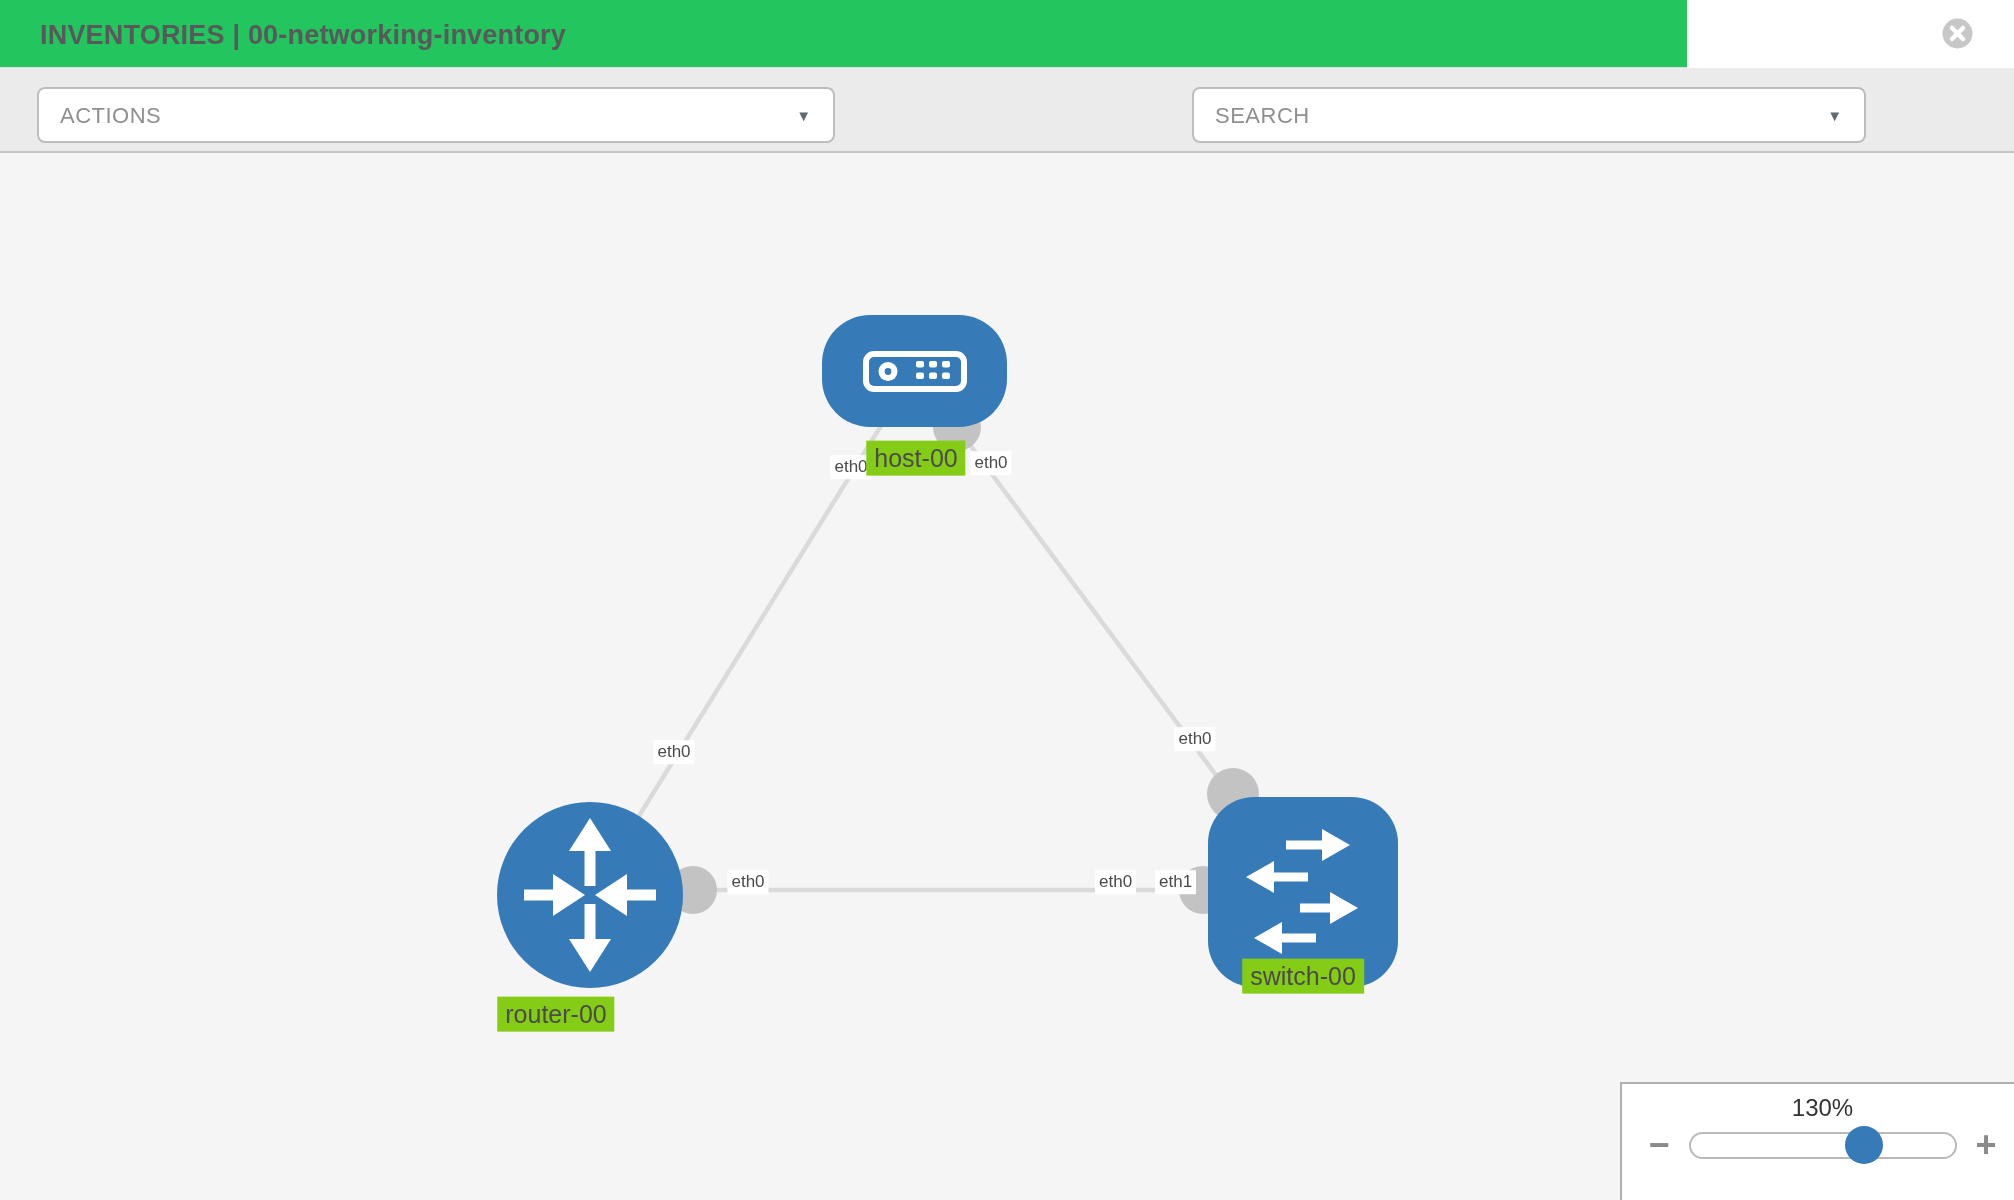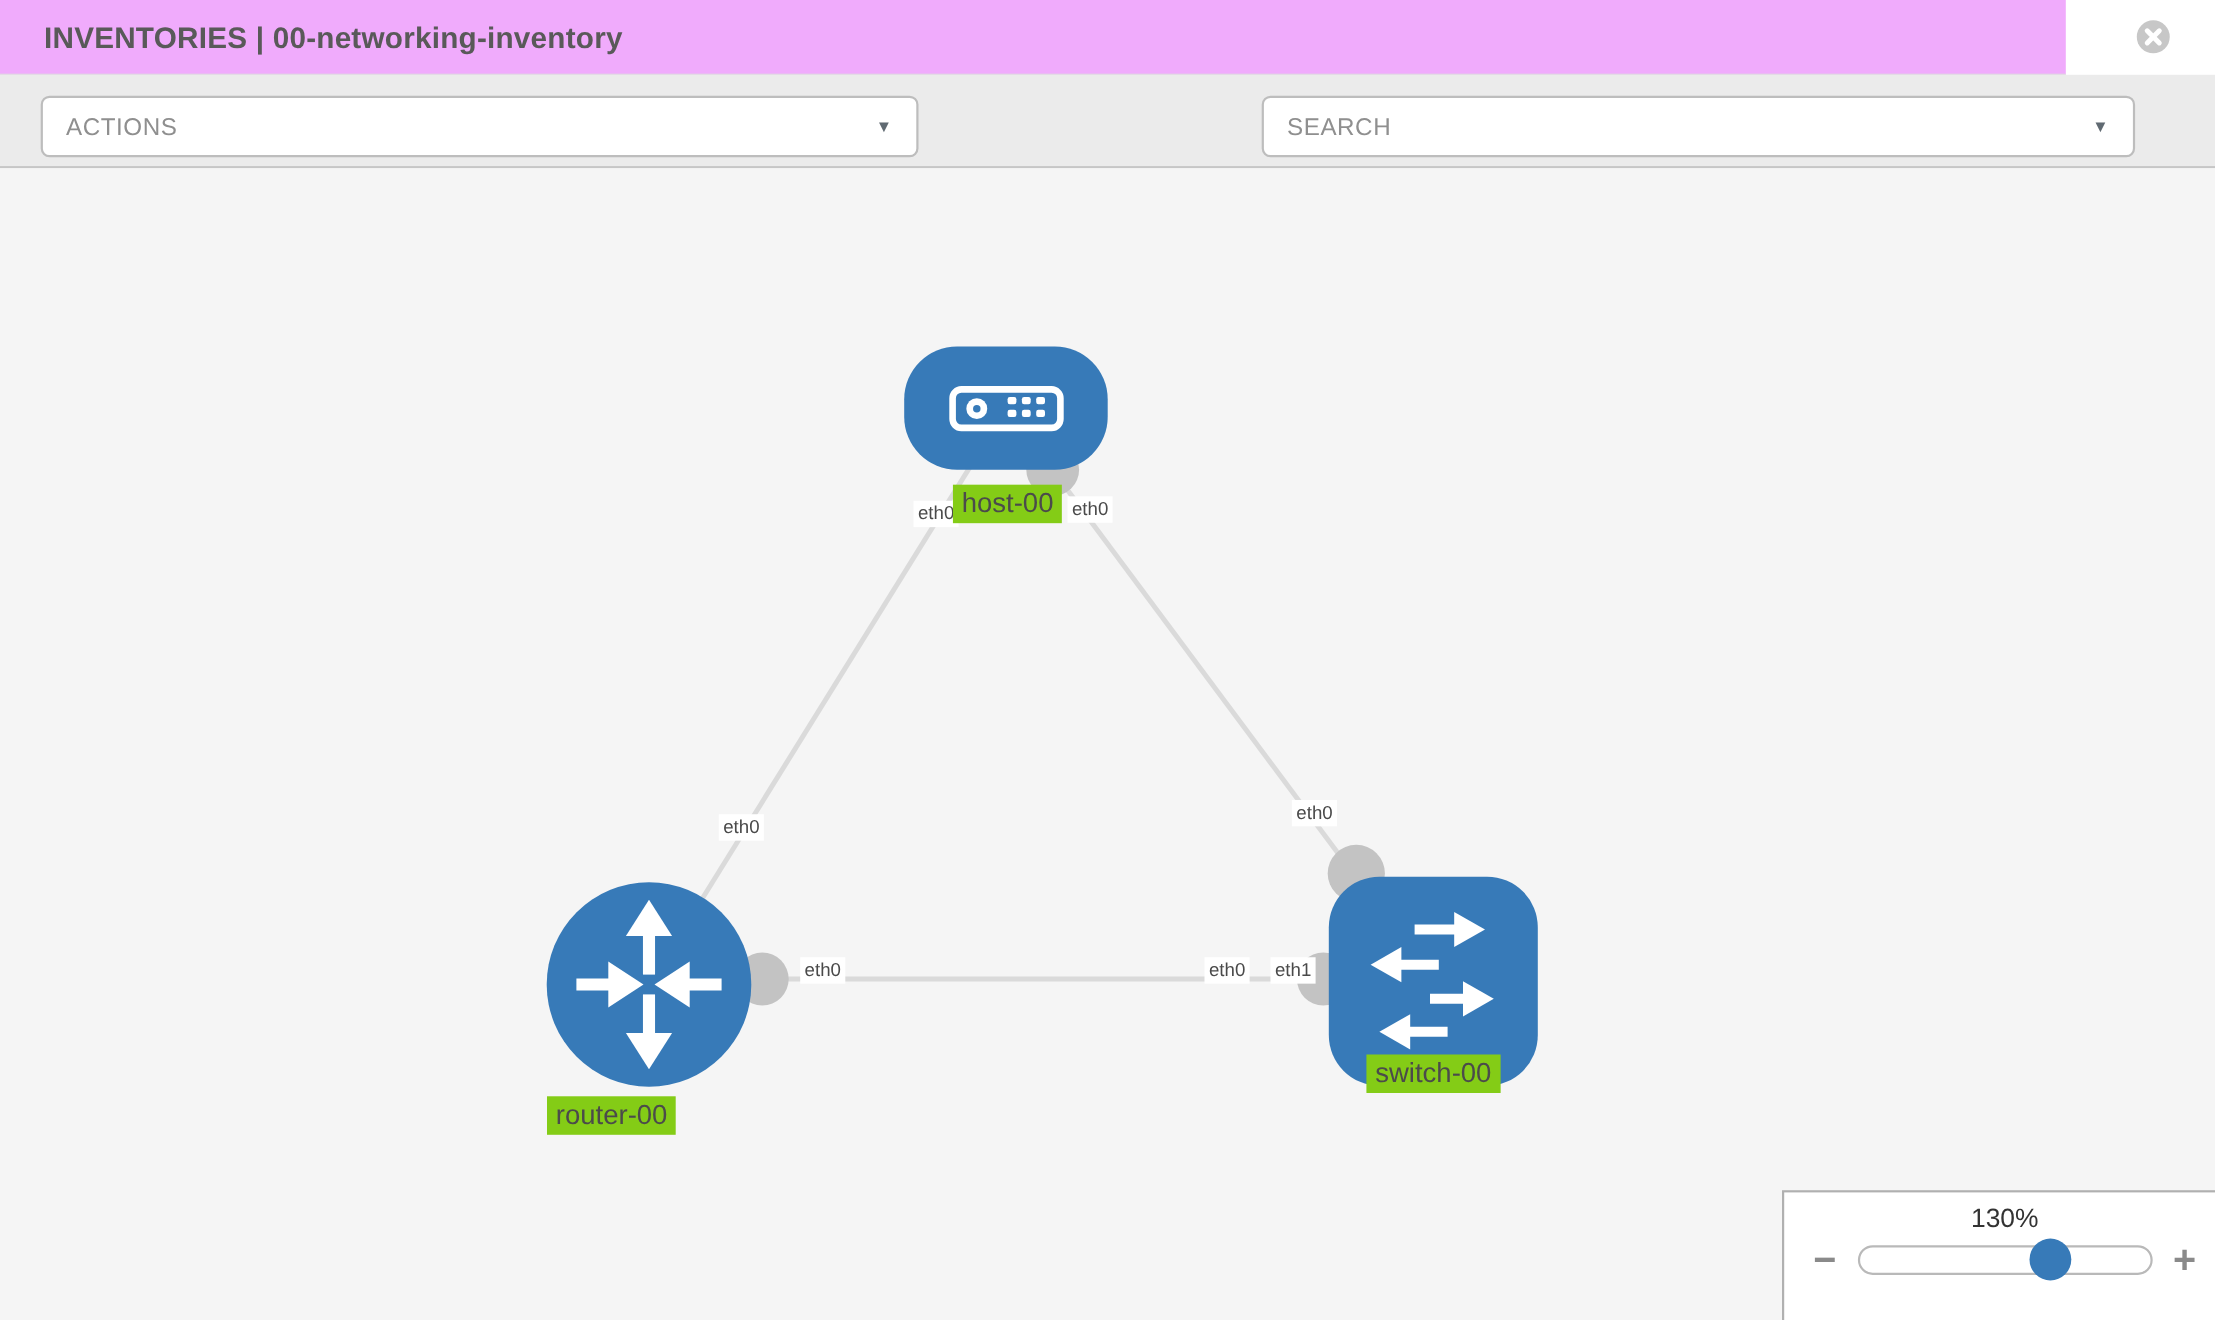--- a/index.html
+++ b/index.html
@@ -3,22 +3,22 @@
 <meta charset="utf-8">
 <style>
   html,body{margin:0;padding:0;}
   body{
     width:2014px;height:1200px;overflow:hidden;position:relative;
     background:#ffffff;
     font-family:"Liberation Sans","DejaVu Sans",sans-serif;
   }
   
   .header{
-    position:absolute;left:0;top:0;width:1878px;height:68px;
-    background:#f0abfc;border-bottom:1px solid #dedede;box-sizing:border-box;
+    position:absolute;left:0;top:0;width:1687px;height:68px;
+    background:#22c55e;border-bottom:1px solid #dedede;box-sizing:border-box;
   }
   .header-title{
     position:absolute;left:40px;top:0;height:68px;line-height:70px;
     font-size:27px;font-weight:bold;color:#595959;letter-spacing:.2px;
   }
   .close-btn{
     position:absolute;left:1942px;top:18px;width:31px;height:31px;cursor:pointer;
   }
   
   .toolbar{
@@ -32,21 +32,21 @@
   }
   .dropdown-label{
     position:absolute;left:21px;top:0;height:52px;line-height:53px;
     font-size:22px;color:#8f8f8f;letter-spacing:.5px;
   }
   .dropdown-caret{
     position:absolute;right:22px;top:0;height:52px;line-height:53px;
     font-size:15px;color:#606a72;
   }
   .dd-actions{left:37px;width:798px;padding-left:28px;}
-  .dd-search{left:1147px;width:794px;}
+  .dd-search{left:1192px;width:674px;}
   .tool-icon{
     position:absolute;top:92px;width:44px;height:44px;cursor:pointer;
   }
   
   .canvas{
     position:absolute;left:0;top:153px;width:2014px;height:1047px;
     background:#f5f5f5;overflow:hidden;
   }
   .topo-svg{position:absolute;left:0;top:0;}
   .iface-label{

